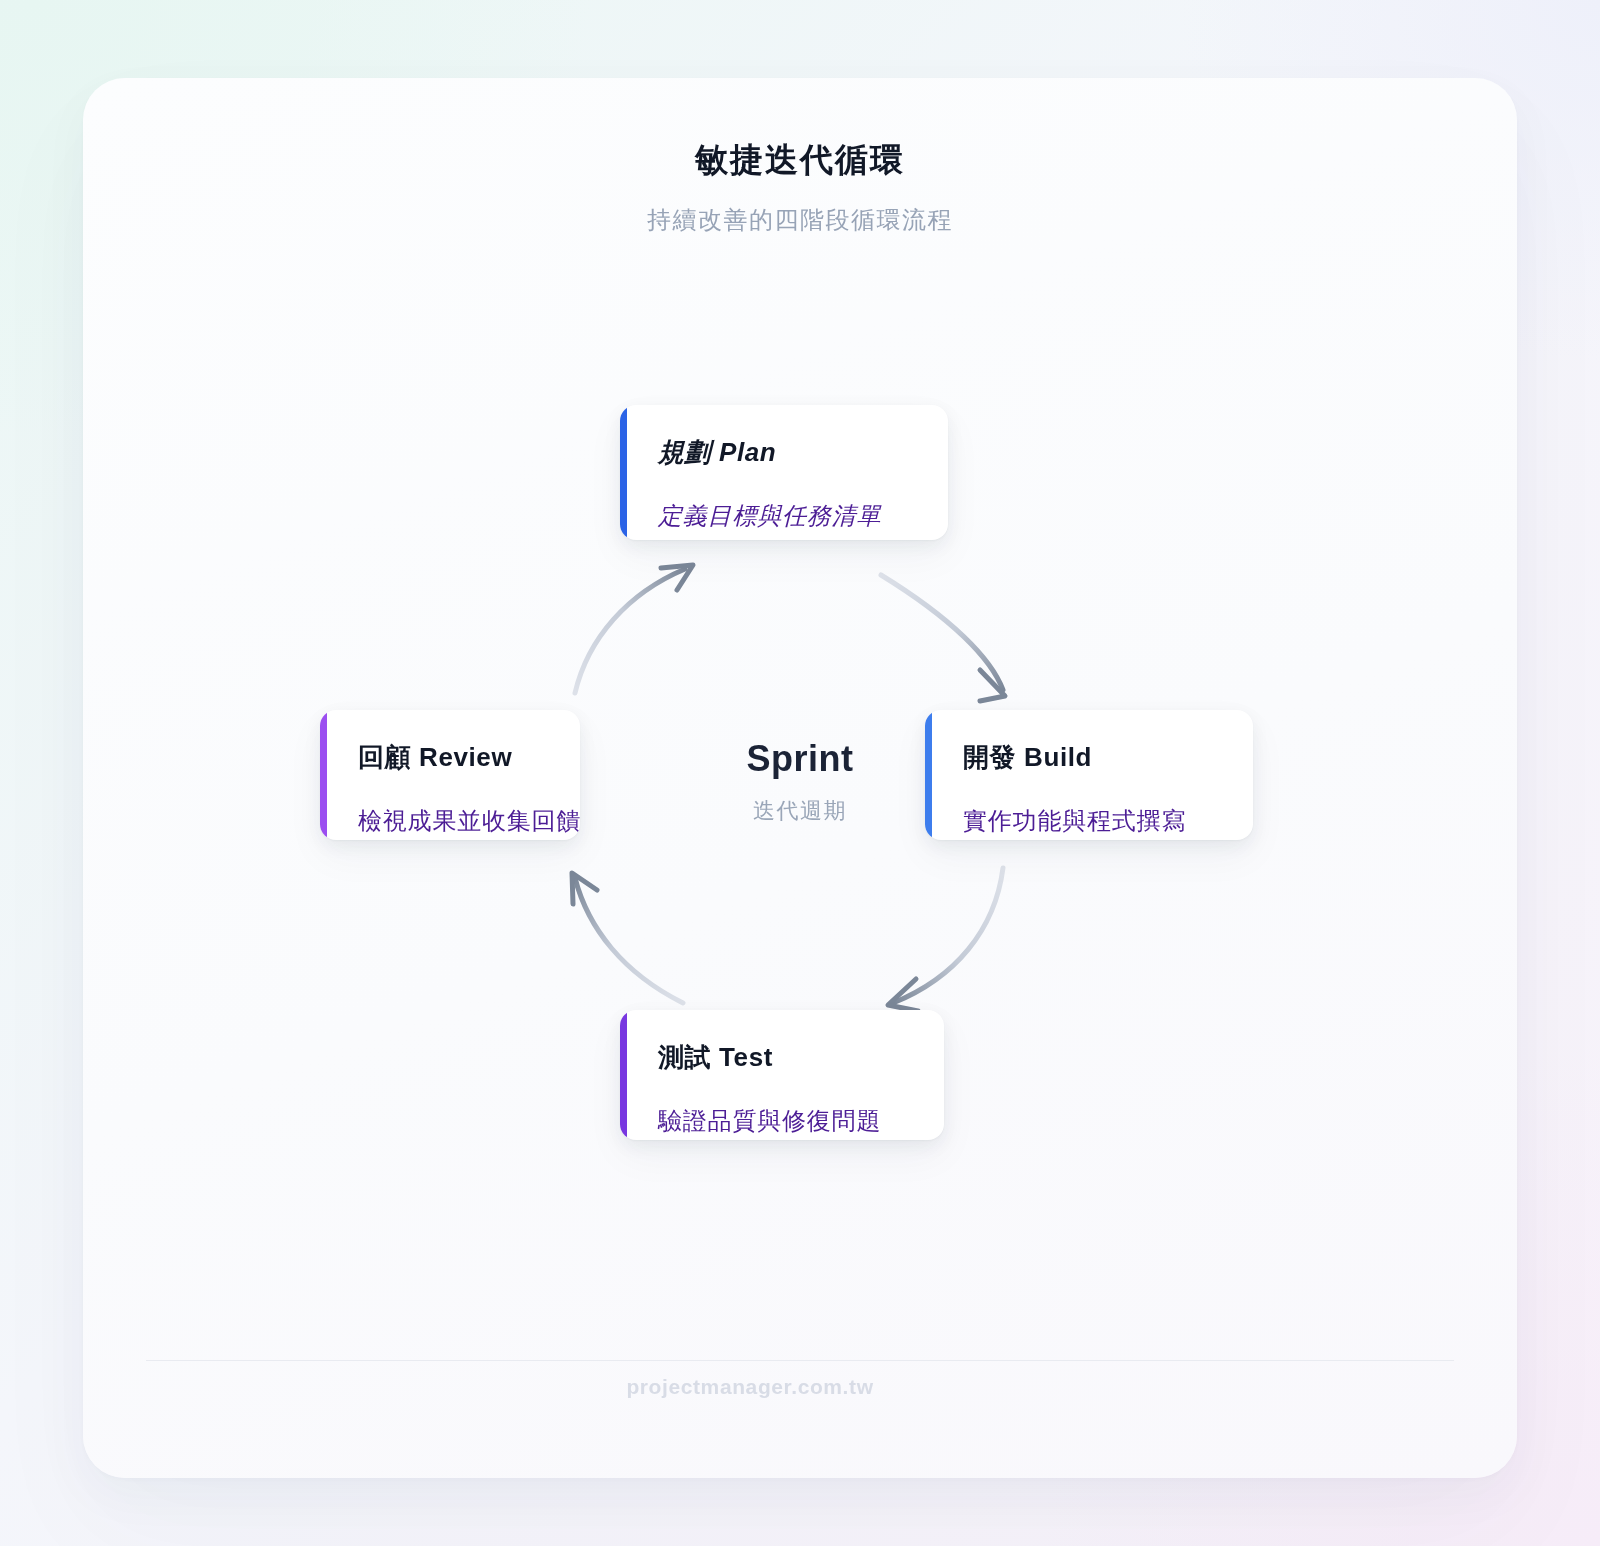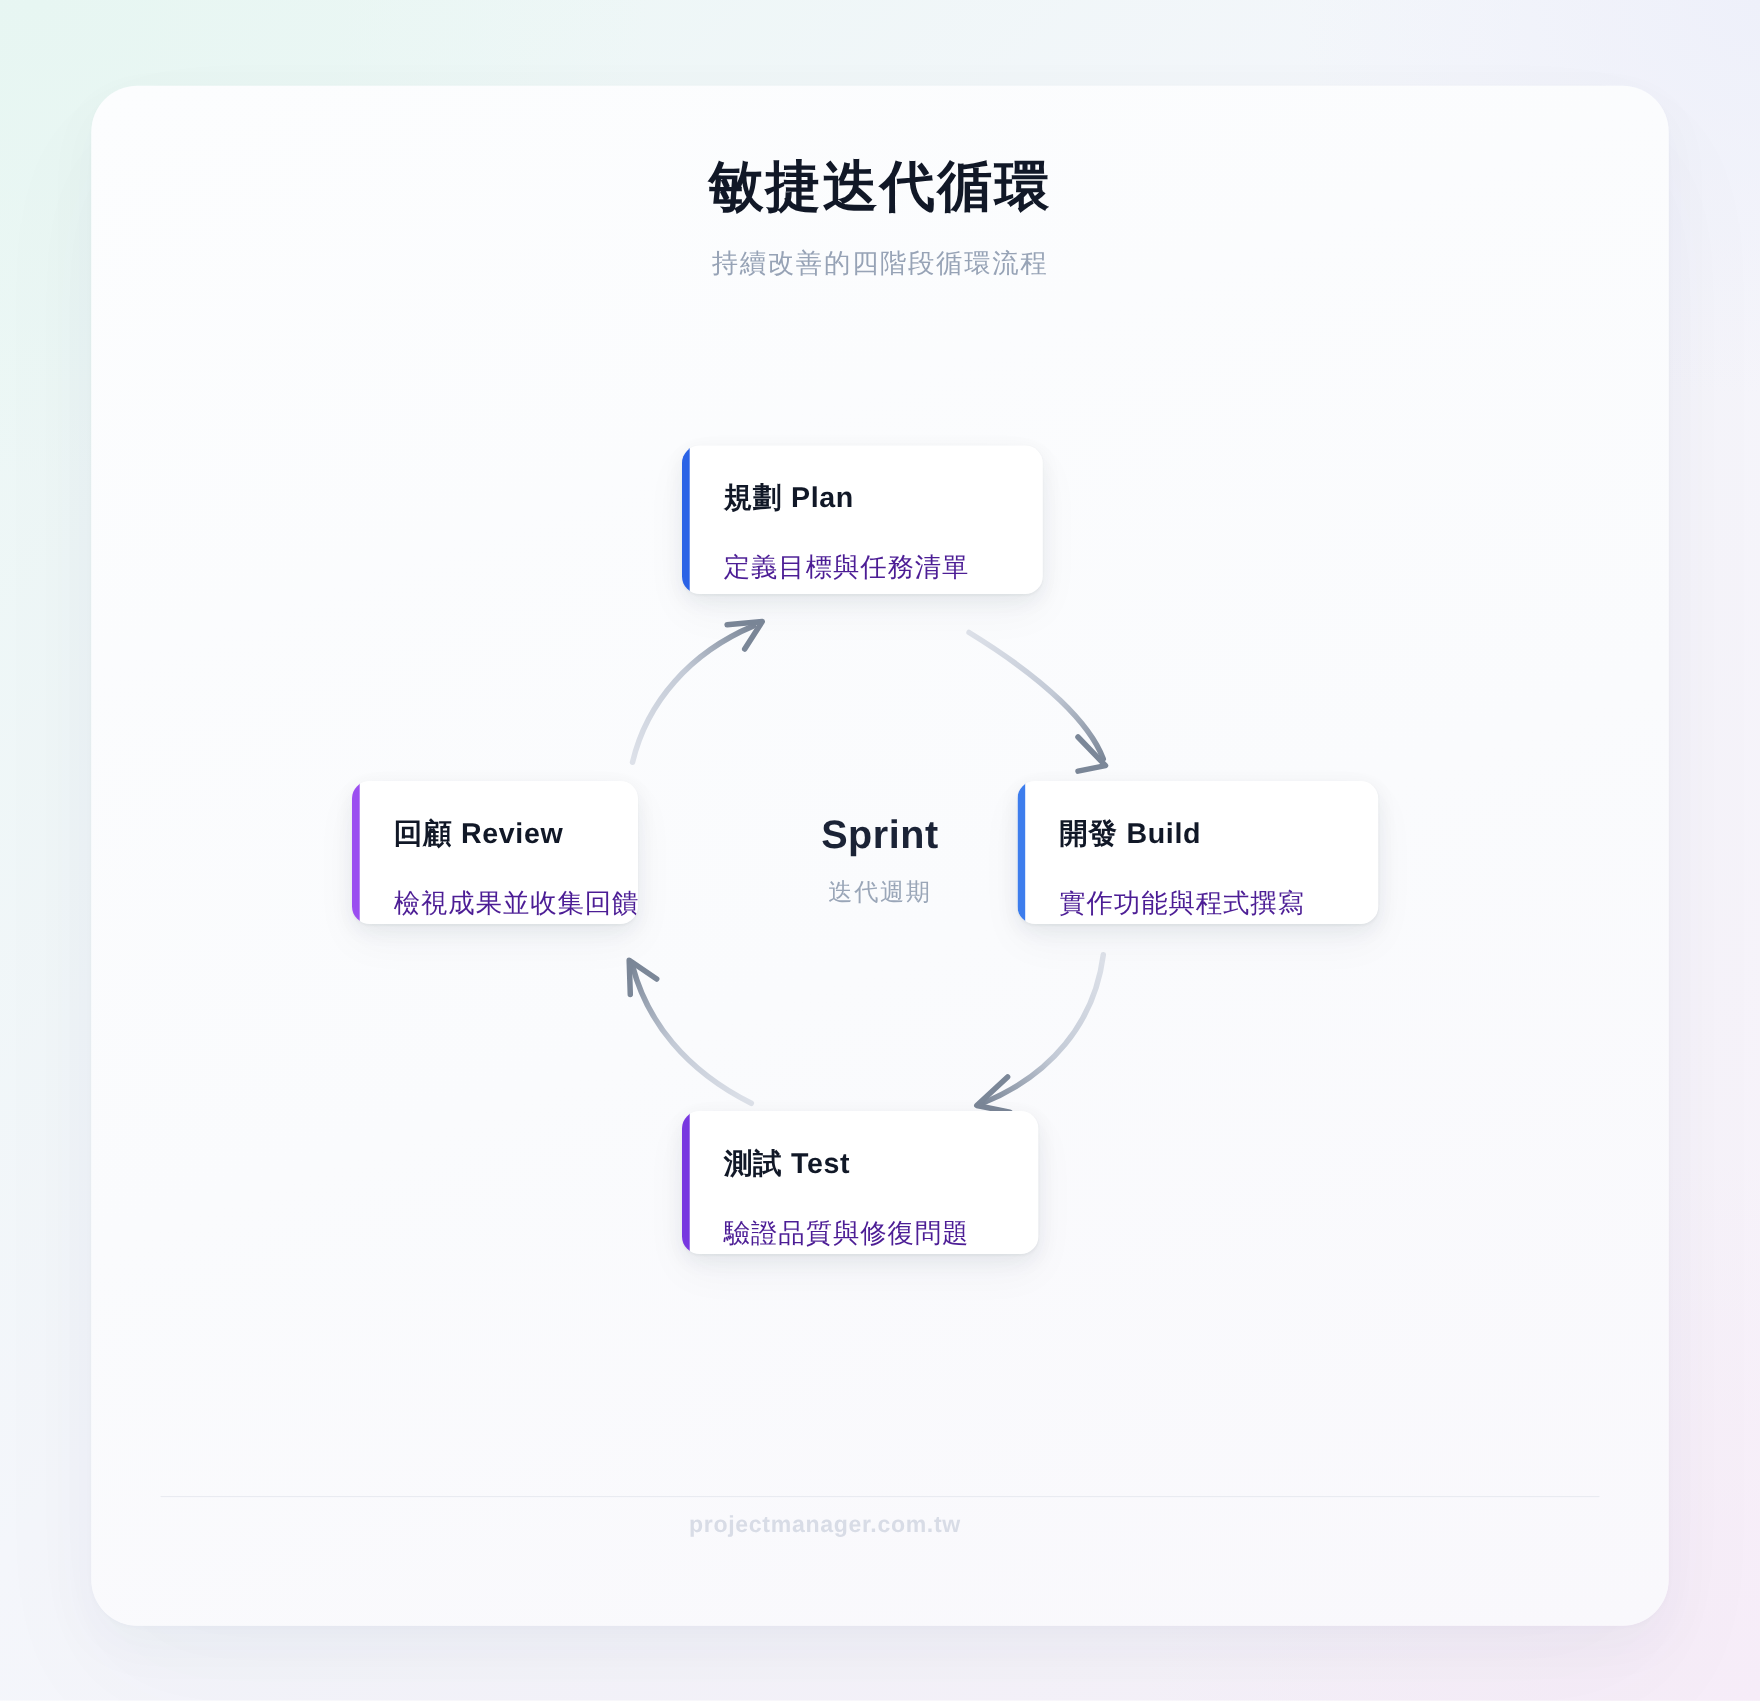--- a/index.html
+++ b/index.html
@@ -41,21 +41,21 @@
 
   
   #header {
     position: absolute;
     left: 0;
     top: 64px;
     width: 100%;
     text-align: center;
   }
   #title {
-    font-size: 50px;
+    font-size: 33px;
     font-weight: bold;
     color: #111827;
     letter-spacing: 2px;
     line-height: 1.1;
   }
   #subtitle {
     margin-top: 26px;
     font-size: 24px;
     font-weight: normal;
     color: #97a3b6;
@@ -132,21 +132,21 @@
     white-space: nowrap;
   }
   .card-desc {
     margin-top: 30px;
     font-size: 24px;
     color: #4c1d95;
     letter-spacing: 0.8px;
     white-space: nowrap;
   }
 
-  #card-plan   { left: 537px; top: 327px; width: 328px; height: 135px; }
+  #card-plan   { left: 537px; top: 327px; width: 328px; height: 135px; font-style: italic; }
   #card-build  { left: 842px; top: 632px; width: 328px; height: 130px; }
   #card-test   { left: 537px; top: 932px; width: 324px; height: 130px; }
   #card-review { left: 237px; top: 632px; width: 260px; height: 130px; }
 
   
   #footer-divider {
     position: absolute;
     left: 63px;
     top: 1282px;
     width: 1308px;

